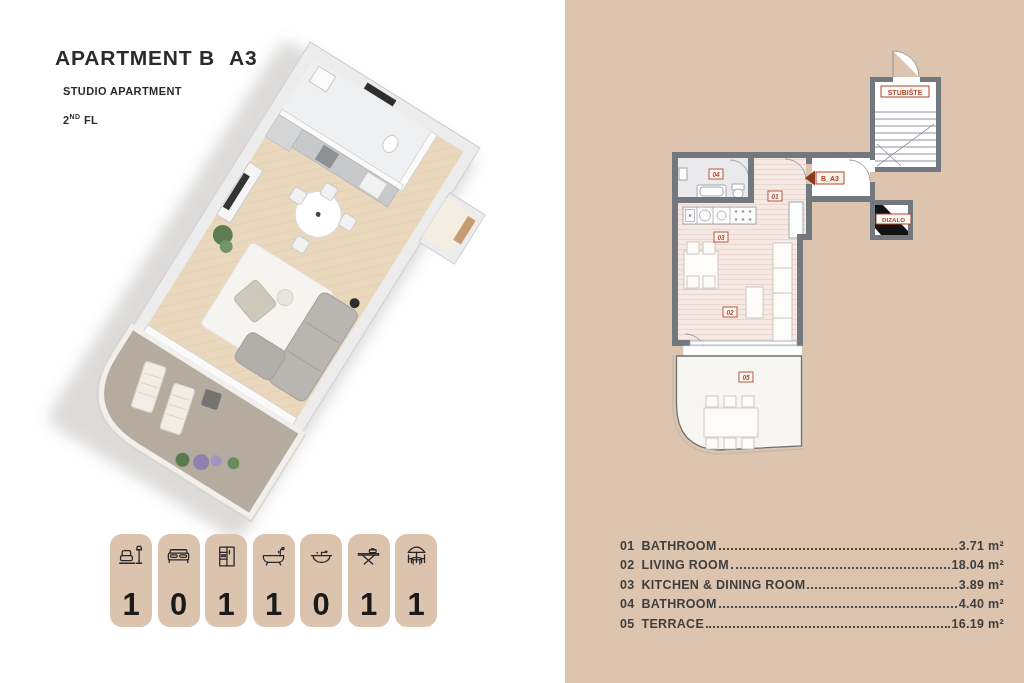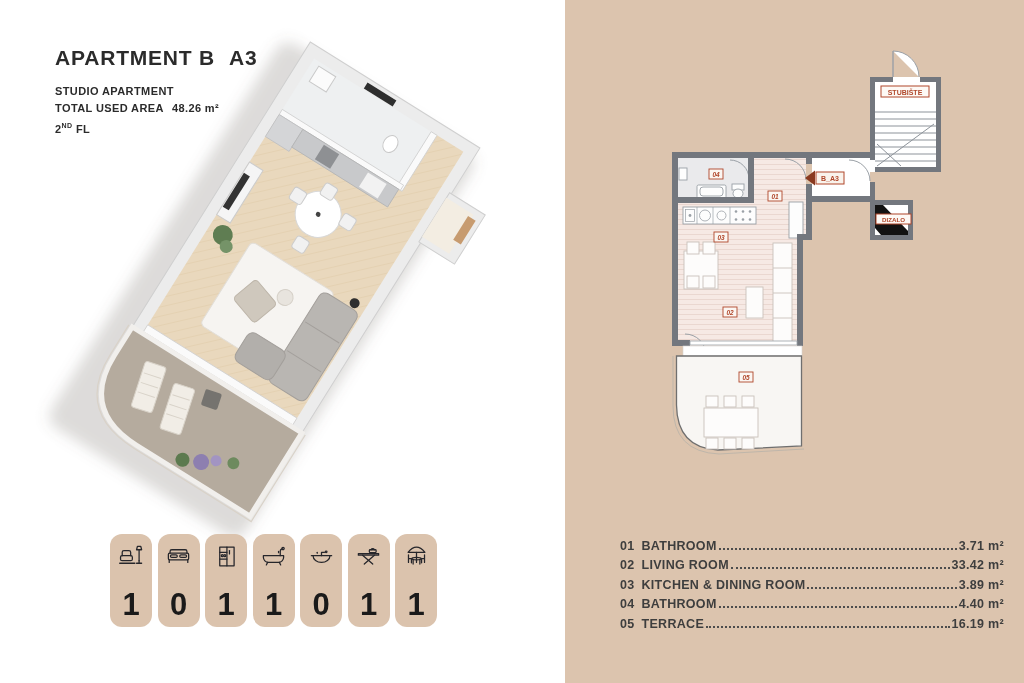--- a/index.html
+++ b/index.html
@@ -3,21 +3,21 @@
 <meta charset="utf-8">
 <style>
   html,body{margin:0;padding:0;background:#ffffff;font-family:"Liberation Sans",sans-serif;}
   #stage{position:relative;width:1024px;height:683px;overflow:hidden;background:#ffffff;}
 
   
   #left-panel{position:absolute;left:0;top:0;width:451px;height:683px;background:#ffffff;}
   #title-block{position:absolute;left:55px;top:46px;z-index:5;color:#2b2b2b;}
   #page-title{font-size:21px;font-weight:700;letter-spacing:.8px;margin:0 0 13px 0;white-space:nowrap;}
   #page-title .code{margin-left:14px;}
-  .subtitle-line{font-size:11px;font-weight:700;letter-spacing:.4px;line-height:17px;margin:0;white-space:nowrap;}
+  .subtitle-line{font-size:11px;font-weight:700;letter-spacing:.4px;line-height:17px;margin:8px;white-space:nowrap;}
   .subtitle-line sup{font-size:7px;vertical-align:super;}
   .subtitle-line .gap{display:inline-block;width:8px;}
 
   #render3d{position:absolute;left:0;top:0;}
 
   
   #badge-row{position:absolute;left:110px;top:534px;display:flex;gap:5.5px;}
   .badge{width:42px;height:93px;border-radius:12px;background:#dbc3ad;display:flex;flex-direction:column;align-items:center;justify-content:space-between;padding:9px 0 7px 0;box-sizing:border-box;}
   .badge svg{width:27px;height:27px;}
   .badge .num{font-size:31px;line-height:1;font-weight:700;color:#1a1a1a;}
@@ -118,21 +118,20 @@
         <circle cx="30" cy="210" r="8" fill="#8d7fb0"></circle>
         <circle cx="42" cy="201" r="5.5" fill="#a294c2"></circle>
         <circle cx="13" cy="218" r="7" fill="#5c7a4f"></circle>
         <circle cx="58" cy="194" r="6" fill="#6d8a5e"></circle>
       </g>
     </svg>
 
     <div id="title-block">
       <h1 id="page-title"><span>APARTMENT B</span><span class="code">A3</span></h1>
       <p class="subtitle-line">STUDIO APARTMENT</p>
-      <p class="subtitle-line"><span>TOTAL USED AREA</span><span class="gap"></span><span>48.26 m²</span></p>
       <p class="subtitle-line"><span>2</span><sup>ND</sup> <span>FL</span></p>
     </div>
 
     <div id="badge-row">
       <div class="badge">
         <svg viewBox="0 0 32 32" fill="none" stroke="#26262b" stroke-width="1.5" stroke-linecap="round" stroke-linejoin="round">
           <path d="M5,15 v-4 a2,2 0 0 1 2,-2 h6 a2,2 0 0 1 2,2 v4"></path>
             <rect x="3" y="15" width="14" height="6" rx="1.8"></rect>
             <line x1="2" y1="24" x2="20" y2="24"></line>
           <line x1="25" y1="8" x2="25" y2="21"></line>
@@ -373,21 +372,21 @@
       <div class="room-row">
         <span class="rnum">01</span>
         <span class="rname">BATHROOM</span>
         <span class="leader"></span>
         <span class="rarea">3.71 m²</span>
       </div>
       <div class="room-row">
         <span class="rnum">02</span>
         <span class="rname">LIVING ROOM</span>
         <span class="leader"></span>
-        <span class="rarea">33.42 m²</span>
+        <span class="rarea">18.04 m²</span>
       </div>
       <div class="room-row">
         <span class="rnum">03</span>
         <span class="rname">KITCHEN &amp; DINING ROOM</span>
         <span class="leader"></span>
         <span class="rarea">3.89 m²</span>
       </div>
       <div class="room-row">
         <span class="rnum">04</span>
         <span class="rname">BATHROOM</span>

